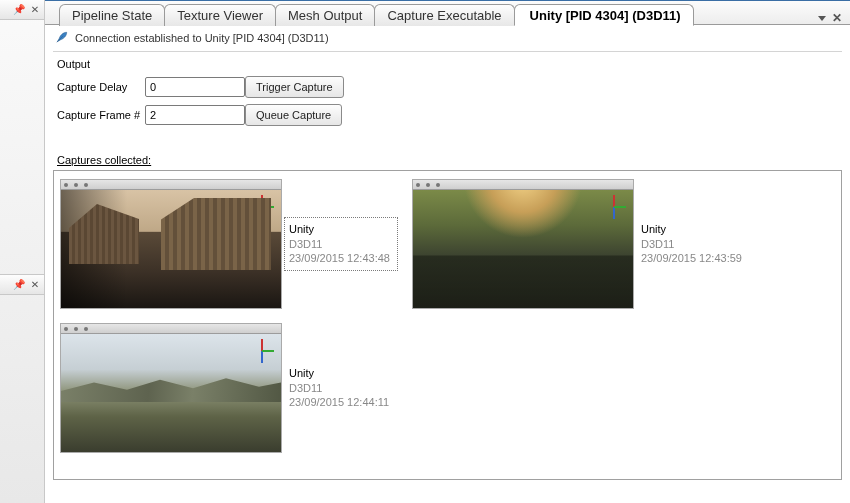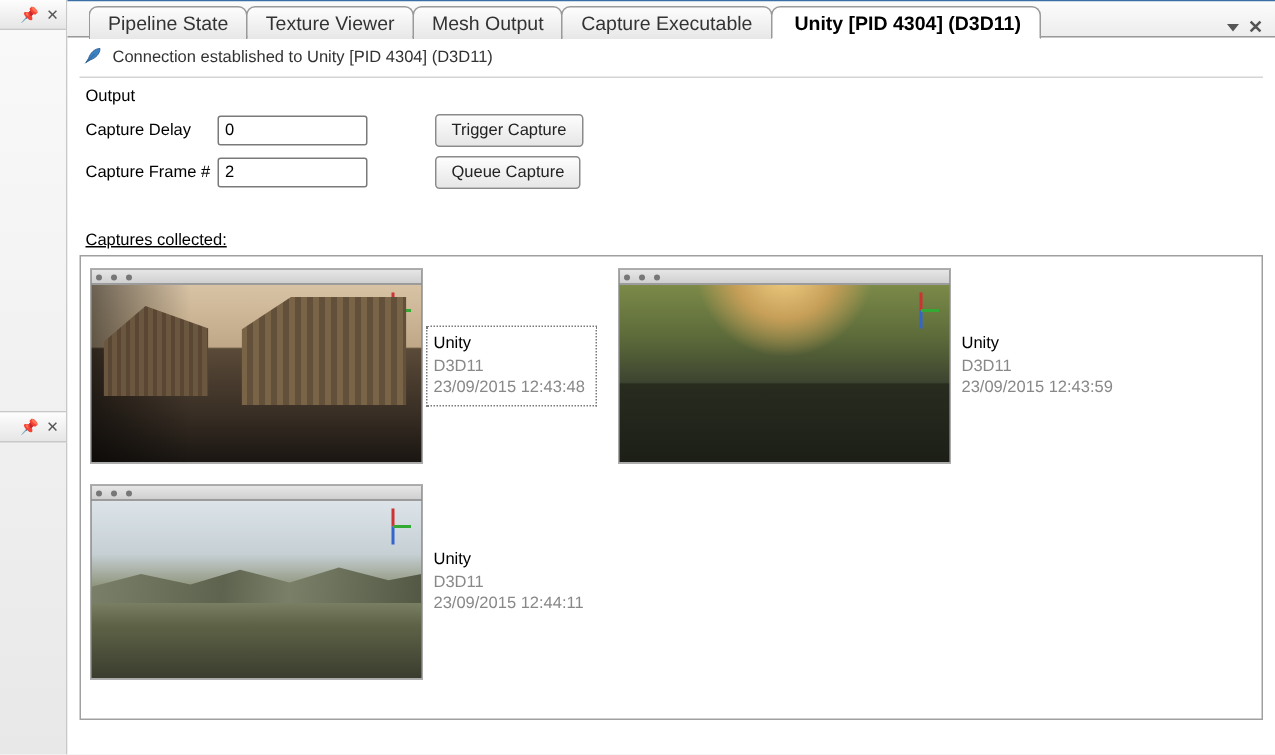--- a/index.html
+++ b/index.html
@@ -139,21 +139,20 @@
   .spinbox .spinbtns .sb:last-child { border-bottom:none; }
   .btn {
     height: 22px;
     padding: 0 10px;
     border: 1px solid #8a8a8a;
     border-radius: 3px;
     background: linear-gradient(#fdfdfd,#e6e6e6);
     display:flex; align-items:center;
     font-size:11px; color:#222;
     cursor: default;
-    margin-left: 45px;
   }
 
   
   .captures-label { padding: 16px 12px 4px 12px; text-decoration: underline; }
   .captures-area {
     margin: 0 8px 8px 8px;
     border: 1px solid #a0a0a0;
     background: #fff;
     padding: 8px 6px;
     height: 310px;

